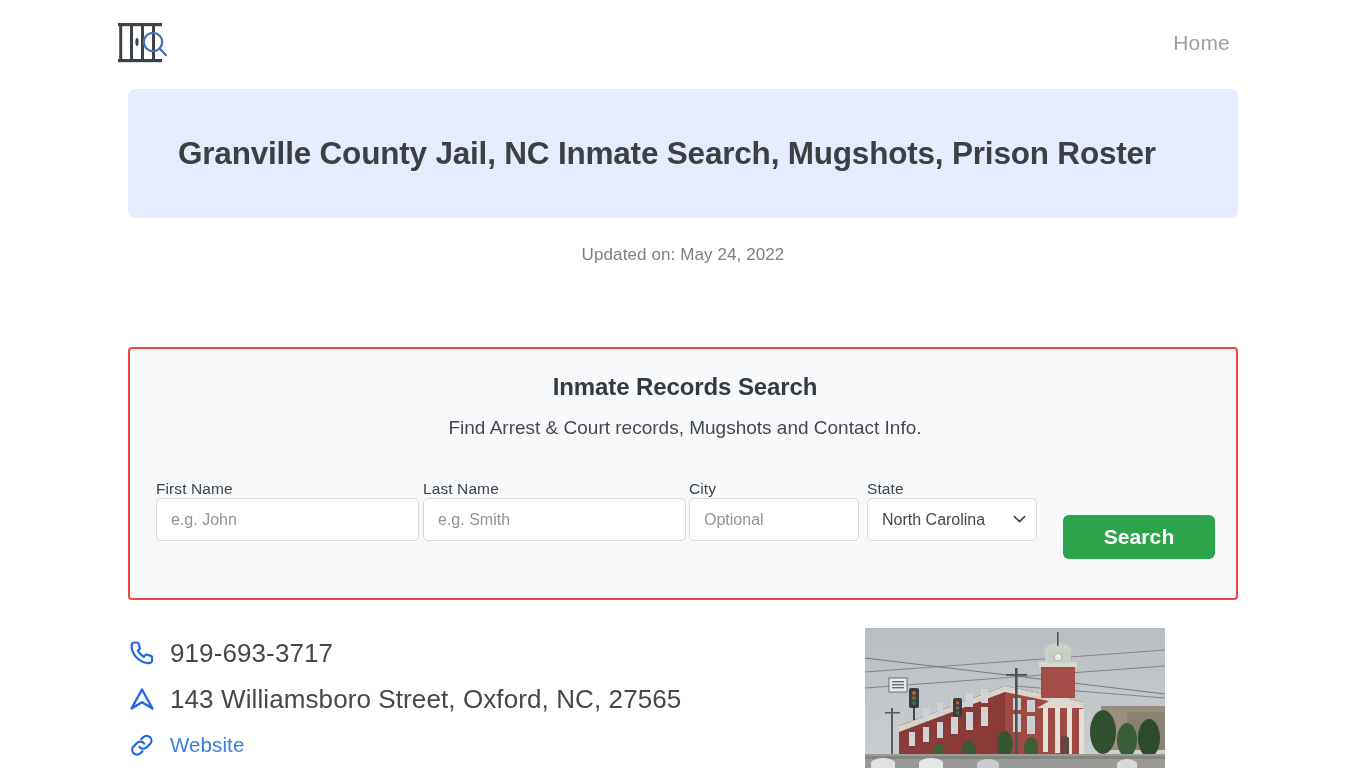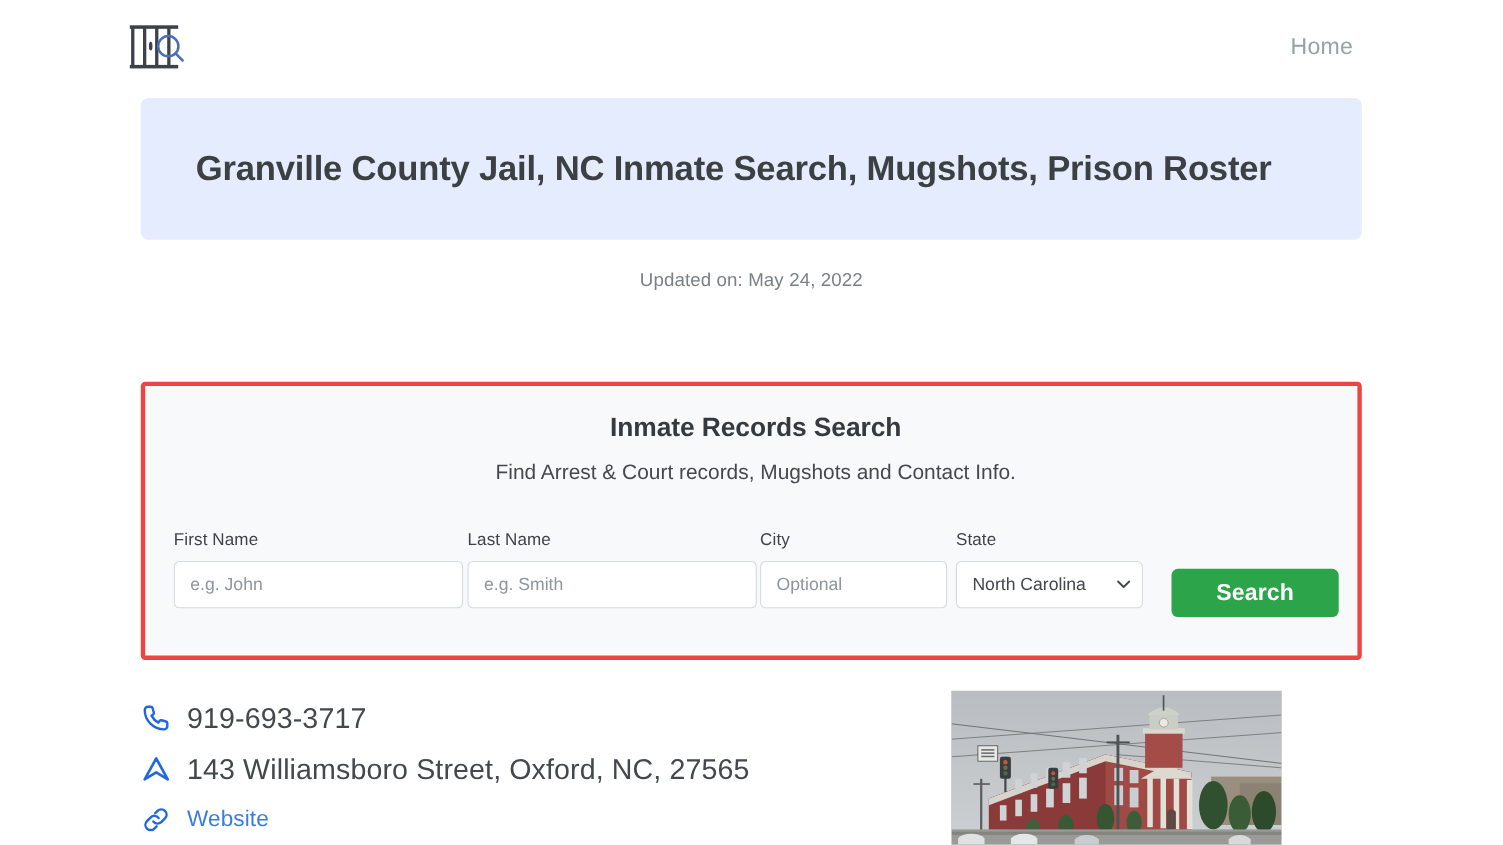--- a/index.html
+++ b/index.html
@@ -40,36 +40,36 @@
 
   
   .updated {
     position:absolute; left:0; top:245px; width:1366px; text-align:center;
     font-size:17px; color:#7a8086; letter-spacing:0.1px;
   }
 
   
   .card {
     position:absolute; left:128px; top:347px; width:1110px; height:253px;
-    background:#f8f9fa; border:4px solid #ef4444; border-radius:4px;
+    background:#f8f9fa; border:2px solid #ef4444; border-radius:4px;
   }
   .card-title {
     margin:0; position:absolute; left:0; top:24px; width:1110px;
     text-align:center; font-size:24px; font-weight:700; color:#343a40;
     letter-spacing:-0.1px;
   }
   .card-sub {
     margin:0; position:absolute; left:0; top:68px; width:1110px;
     text-align:center; font-size:19px; color:#45494e; font-weight:400;
   }
 
   .fields { position:absolute; left:0; top:131px; width:1110px; height:100px; }
   .field { position:absolute; top:0; }
   .field-label {
-    display:block; font-size:15.5px; color:#3f4449; margin-bottom:10px;
+    display:block; font-size:15.5px; color:#3f4449; 
     letter-spacing:0.1px;
   }
   .field input[type="text"], .field select {
     display:block; width:100%; height:43px;
     background:#ffffff; border:1px solid #d6dade; border-radius:5px;
     padding: 0 14px; font-size:16px; color:#42474c;
     font-family:"Liberation Sans", sans-serif; outline:none;
   }
   .field input::placeholder { color:#8e959b; }
   .field select {

